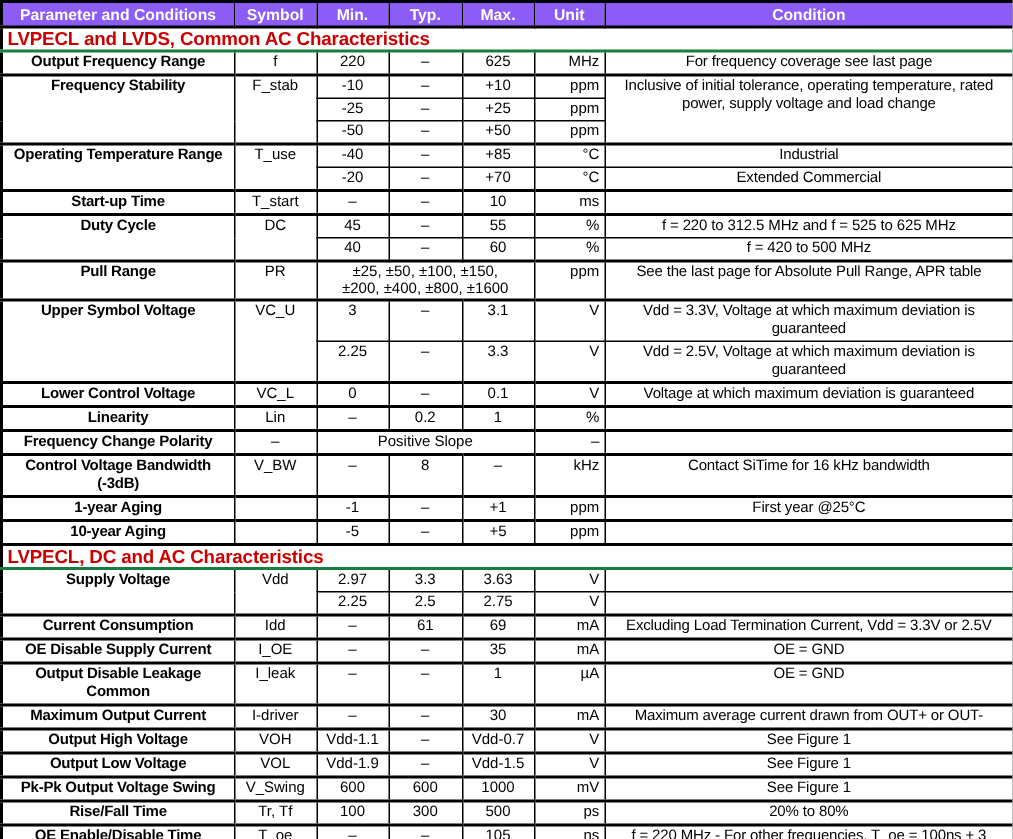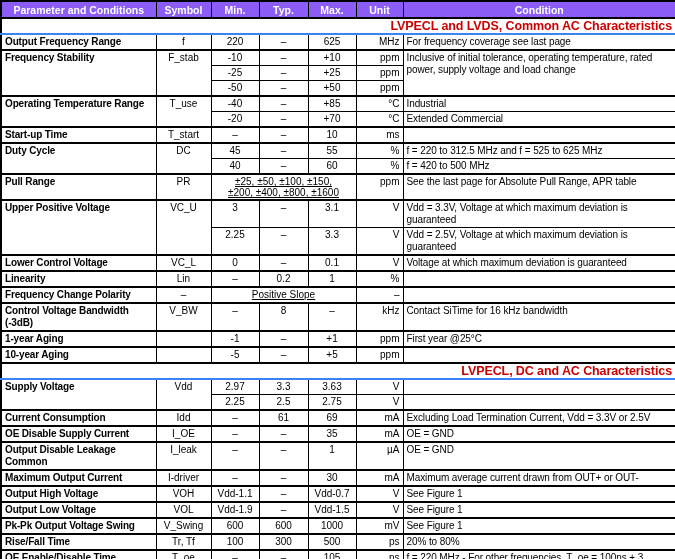--- a/index.html
+++ b/index.html
@@ -26,38 +26,38 @@
     font-size: 10px;
     color: #000;
     height: 12px;
     line-height: 12px;
     padding: 1px 3px;
   }
   .section-title {
     color: #cc0000;
     font-weight: bold;
     font-size: 12.5px;
-    text-align: right;
+    text-align: left;
     border-top: 2px solid #000;
-    border-bottom: 2px solid #3b82f6;
+    border-bottom: 2px solid #15803d;
     letter-spacing: -0.1px;
   }
   tr.group-start > td { border-top: 2px solid #000; }
   .c-param {
     font-weight: bold;
-    text-align: left;
+    text-align: center;
     vertical-align: top;
     letter-spacing: -0.15px;
   }
   .c-sym  { text-align: center; vertical-align: top; }
   .c-val  { text-align: center; vertical-align: top; }
-  .c-range { white-space: pre-line; line-height: 11px; text-decoration: underline; }
+  .c-range { white-space: pre-line; line-height: 11px; }
   .c-unit { text-align: right; vertical-align: top; }
   .c-cond {
-    text-align: left;
+    text-align: center;
     vertical-align: top;
     letter-spacing: -0.1px;
     line-height: 12px;
   }
 </style>
 </head>
 <body>
 
 <div class="page">
   <table>
@@ -158,21 +158,21 @@
         </tr>
         <tr class="group-start">
           <td class="c-param">Pull Range</td>
           <td class="c-sym">PR</td>
           <td class="c-val c-range" colspan="3">±25, ±50, ±100, ±150,
 ±200, ±400, ±800, ±1600</td>
           <td class="c-unit">ppm</td>
           <td class="c-cond">See the last page for Absolute Pull Range, APR table</td>
         </tr>
         <tr class="group-start">
-          <td class="c-param" rowspan="2">Upper Positive Voltage</td>
+          <td class="c-param" rowspan="2">Upper Symbol Voltage</td>
           <td class="c-sym" rowspan="2">VC_U</td>
           <td class="c-val">3</td>
           <td class="c-val">–</td>
           <td class="c-val">3.1</td>
           <td class="c-unit">V</td>
           <td class="c-cond">Vdd = 3.3V, Voltage at which maximum deviation is guaranteed</td>
         </tr>
         <tr class="sub-row">
           <td class="c-val">2.25</td>
           <td class="c-val">–</td>

